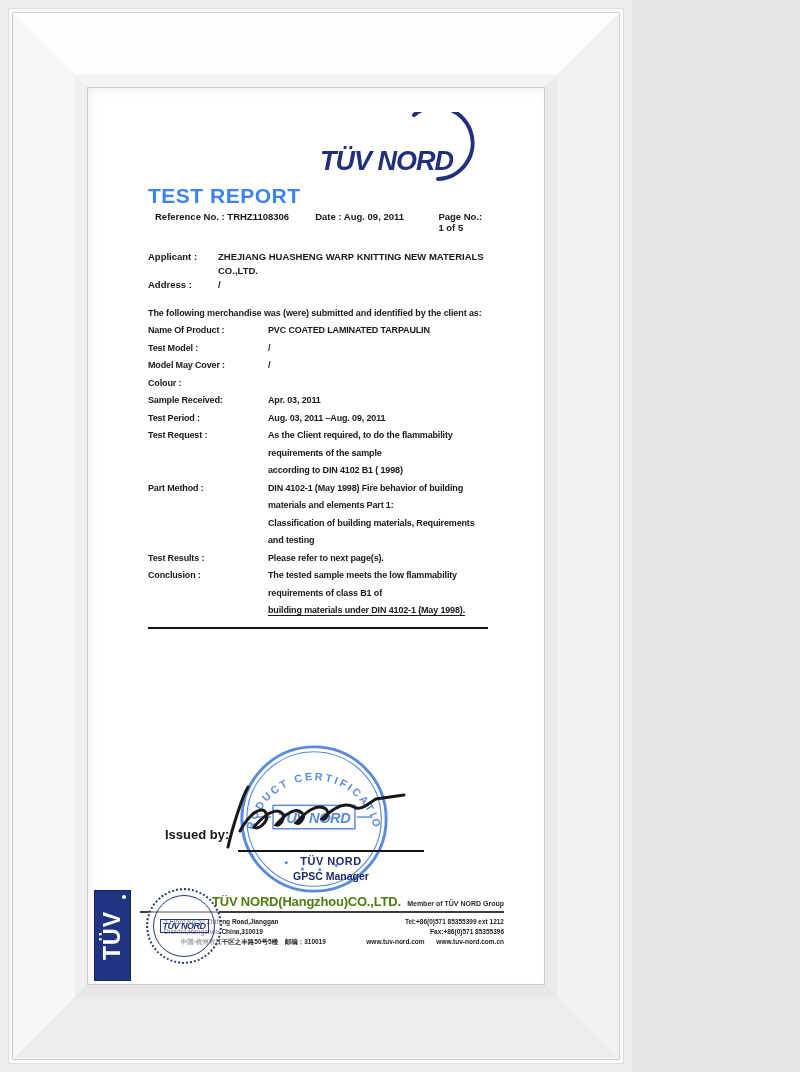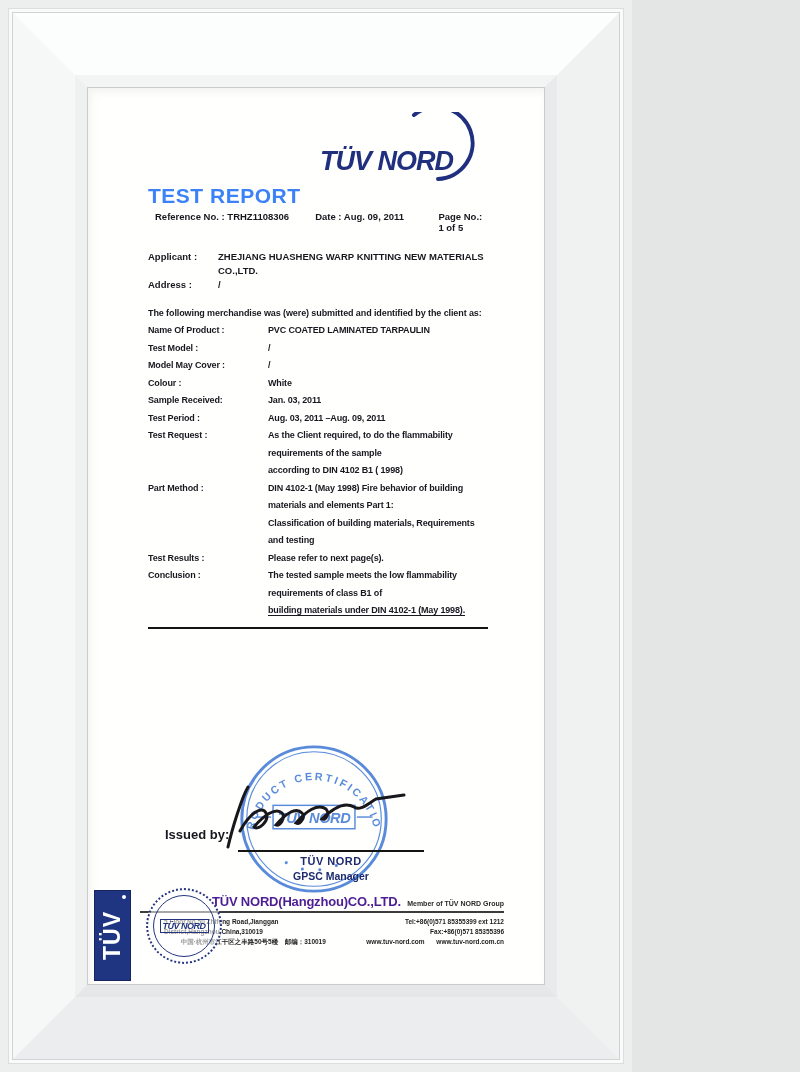--- a/index.html
+++ b/index.html
@@ -71,21 +71,21 @@
                border-radius:50%; background:#fff; }
   .fc { position:absolute; left:52px; right:40px; top:10px; }
   .fstamp { position:absolute; left:6px; top:-6px; width:76px; height:76px;
             border:2px dotted #24357e; border-radius:50%; background:rgba(255,255,255,.55);
             display:flex; align-items:center; justify-content:center; z-index:2; }
   .fstamp-inner { width:62px; height:62px; border:1px solid #24357e; border-radius:50%;
                   display:flex; align-items:center; justify-content:center; }
   .fstamp-txt { font-size:9px; font-weight:bold; font-style:italic; color:#24357e;
                 border:1px solid #24357e; padding:1px 2px; letter-spacing:-.5px; }
   .frow1 { display:flex; align-items:flex-end; padding-left:72px; }
-  .fcompany { font-size:13px; font-weight:bold; color:#4c1d95; letter-spacing:-.2px; }
+  .fcompany { font-size:13px; font-weight:bold; color:#4d7c0f; letter-spacing:-.2px; }
   .fmember { margin-left:auto; font-size:7px; font-weight:bold; color:#2a2a2a; padding-bottom:2px; }
   .frule { border-top:2px solid #3c3c3c; margin-top:2px; }
   .fsmall { display:flex; justify-content:space-between; margin-top:4px;
             font-size:6.5px; line-height:10px; color:#1d1d1d; font-weight:bold; }
   .fsmall .c1 { padding-left:24px; }
   .fsmall .c1 div:nth-child(2) { text-align:center; }
   .fsmall .c2 { text-align:right; }
   .fsmall .c2 span { margin-left:10px; }
 
   
@@ -143,28 +143,25 @@
           </div>
       </div>
       <div class="drow">
         <div class="dlabel">Model May Cover :</div>
         <div class="dval">
             <div>/</div>
           </div>
       </div>
       <div class="drow">
         <div class="dlabel">Colour :</div>
-        <div class="dval">
-            <div>White</div>
-          </div>
       </div>
       <div class="drow">
         <div class="dlabel">Sample Received:</div>
         <div class="dval">
-            <div>Jan. 03, 2011</div>
+            <div>Apr. 03, 2011</div>
           </div>
       </div>
       <div class="drow">
         <div class="dlabel">Test Period :</div>
         <div class="dval">
             <div>Aug. 03, 2011 –Aug. 09, 2011</div>
           </div>
       </div>
       <div class="drow">
         <div class="dlabel">Test Request :</div>

